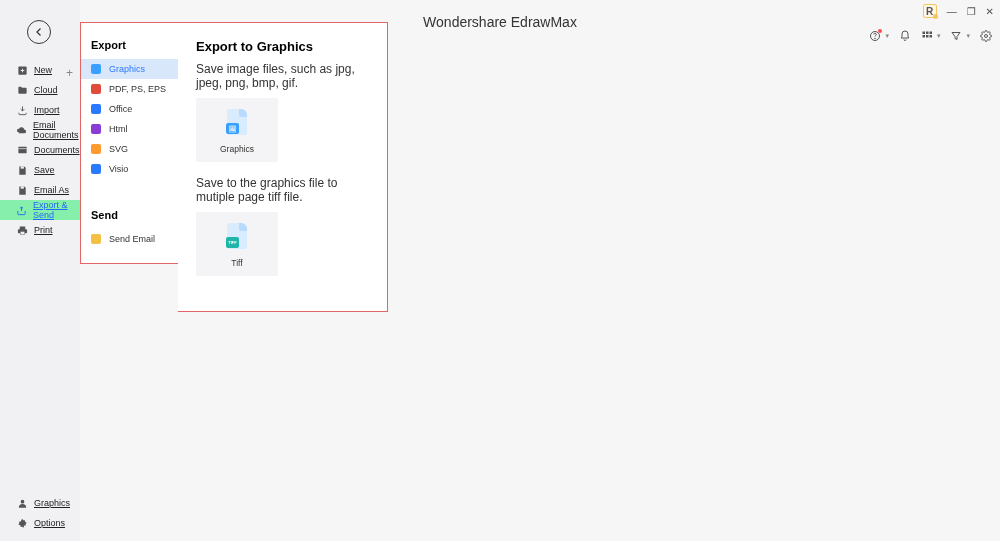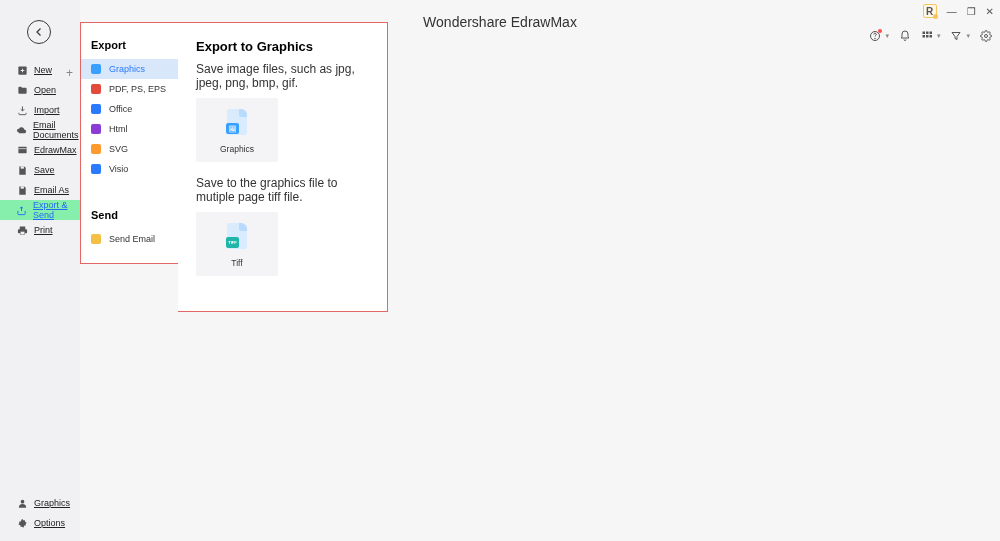--- a/index.html
+++ b/index.html
@@ -122,21 +122,21 @@
           </svg>
         </span>
       <span>New</span>
     </div>
     <div class="ms-item">
       <span class="ico">
           <svg viewBox="0 0 24 24" width="11" height="11" fill="currentColor">
             <path d="M3 6a2 2 0 0 1 2-2h4l2 2h8a2 2 0 0 1 2 2v9a2 2 0 0 1-2 2H5a2 2 0 0 1-2-2z"></path>
           </svg>
         </span>
-      <span>Open</span>
+      <span>Cloud</span>
     </div>
     <div class="ms-item">
       <span class="ico">
           <svg viewBox="0 0 24 24" width="11" height="11" fill="currentColor">
             <path d="M12 3v10m0 0l-4-4m4 4l4-4M4 17v2a2 2 0 0 0 2 2h12a2 2 0 0 0 2-2v-2" stroke="currentColor" stroke-width="2" fill="none"></path>
           </svg>
         </span>
       <span>Import</span>
     </div>
     <div class="ms-item">
@@ -147,21 +147,21 @@
         </span>
       <span>Email Documents</span>
     </div>
     <div class="ms-item">
       <span class="ico">
           <svg viewBox="0 0 24 24" width="11" height="11" fill="currentColor">
             <rect x="3" y="4" width="18" height="14" rx="1"></rect>
             <path d="M3 8h18" stroke="#f1f0f3" stroke-width="1.5"></path>
           </svg>
         </span>
-      <span>EdrawMax</span>
+      <span>Documents</span>
     </div>
     <div class="ms-item">
       <span class="ico">
           <svg viewBox="0 0 24 24" width="11" height="11" fill="currentColor">
             <path d="M5 3h11l3 3v15H5z"></path>
             <rect x="8" y="3" width="7" height="5" fill="#f1f0f3"></rect>
           </svg>
         </span>
       <span>Save</span>
     </div>

